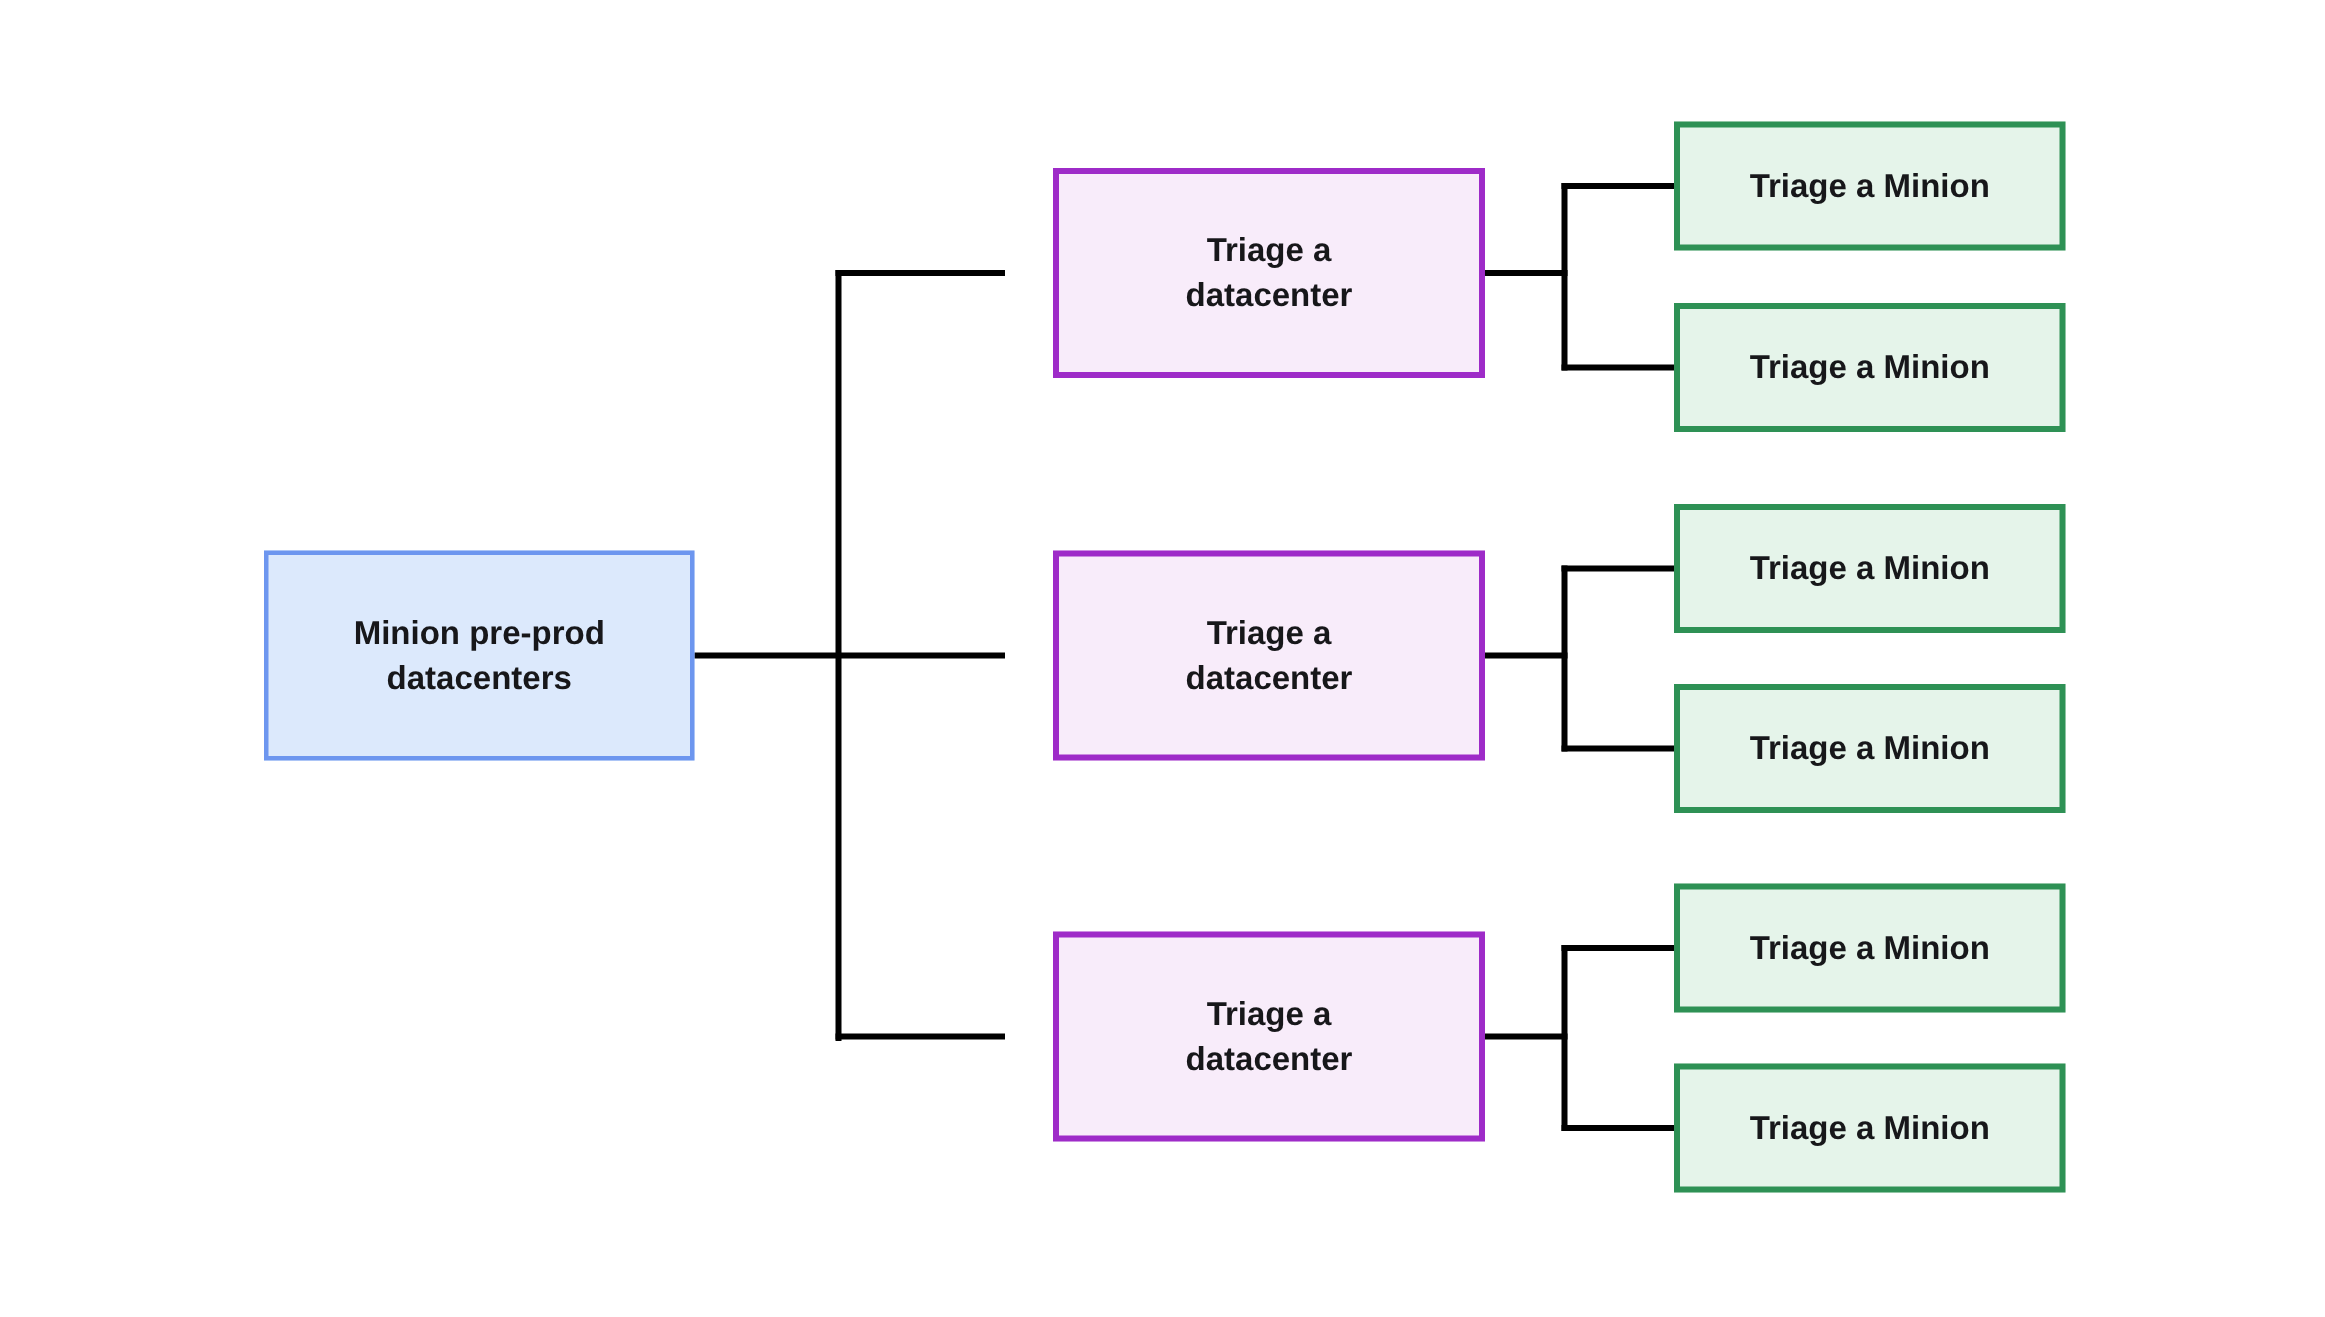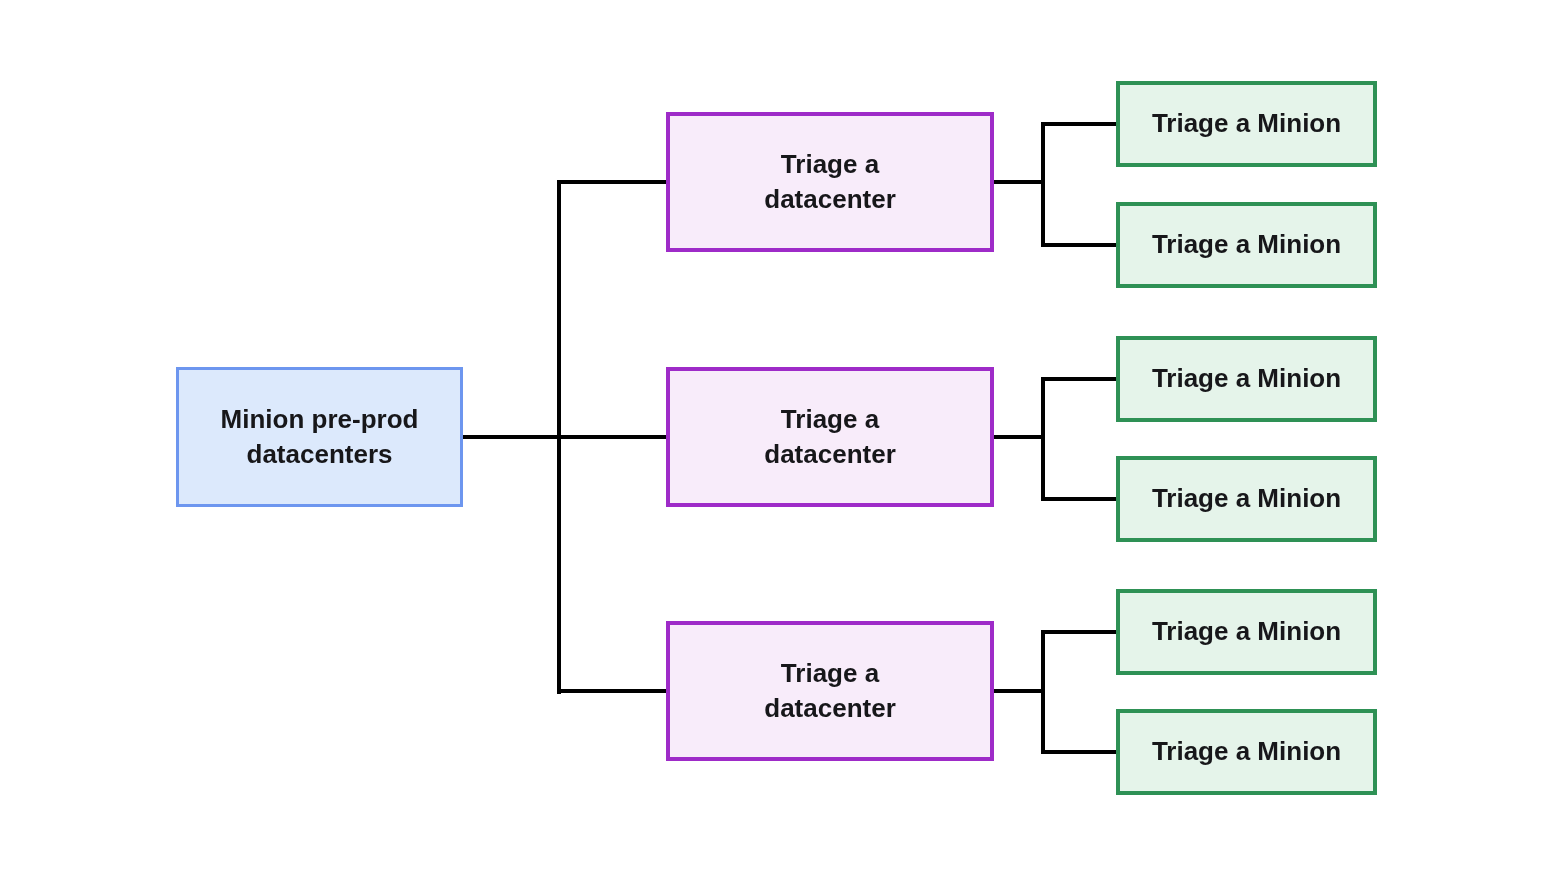--- a/index.html
+++ b/index.html
@@ -26,32 +26,32 @@
     overflow: hidden;
   }
   .node {
     position: absolute;
     display: flex;
     align-items: center;
     justify-content: center;
     text-align: center;
     color: var(--text);
     font-weight: bold;
-    font-size: 26px;
+    font-size: 22px;
     line-height: 1.36;
     z-index: 2;
   }
   .node-root {
     left: 176px; top: 367px; width: 287px; height: 140px;
     background: var(--root-fill);
     border: 3px solid var(--root-border);
   }
   .node-root .node-label { max-width: 225px; }
   .node-dc {
-    left: 666px; width: 328px; height: 140px;
+    left: 702px; width: 288px; height: 140px;
     background: var(--dc-fill);
     border: 4px solid var(--dc-border);
   }
   .node-dc .node-label { max-width: 170px; }
   .node-dc1 { top: 112px; }
   .node-dc2 { top: 367px; }
   .node-dc3 { top: 621px; }
   .node-minion {
     left: 1116px; width: 261px; height: 86px;
     background: var(--minion-fill);

